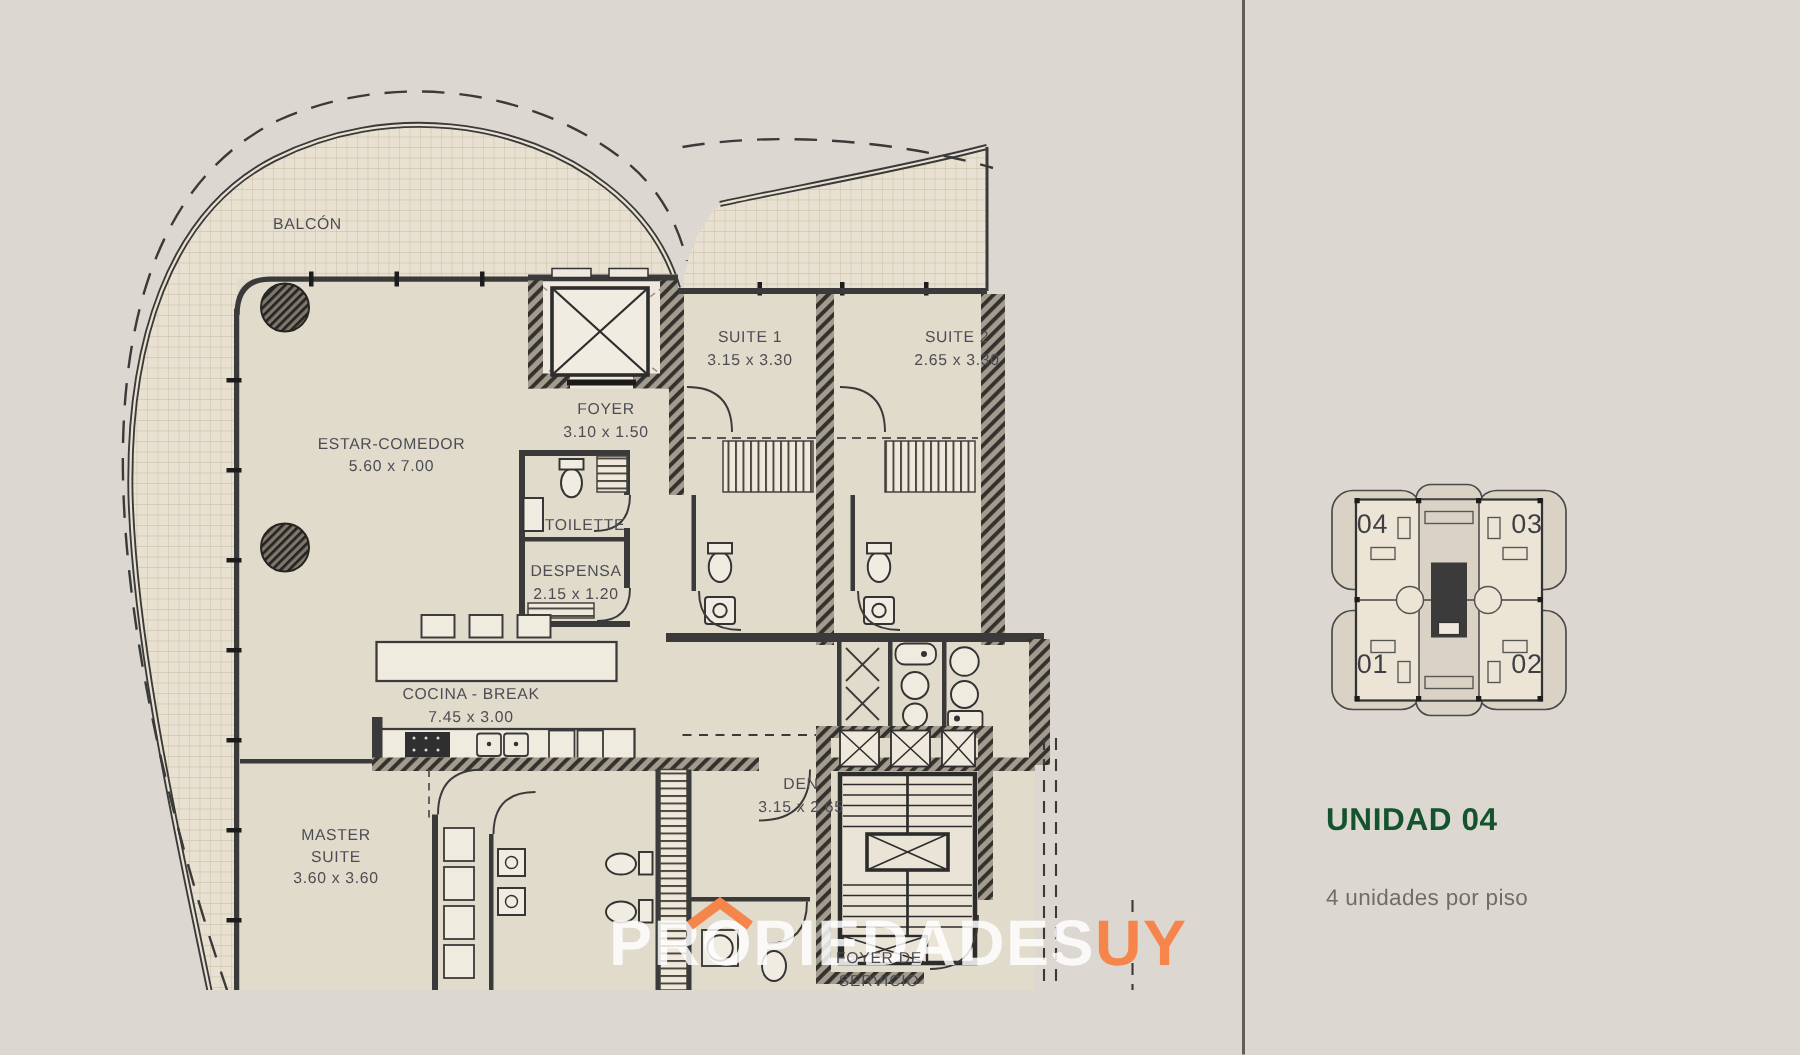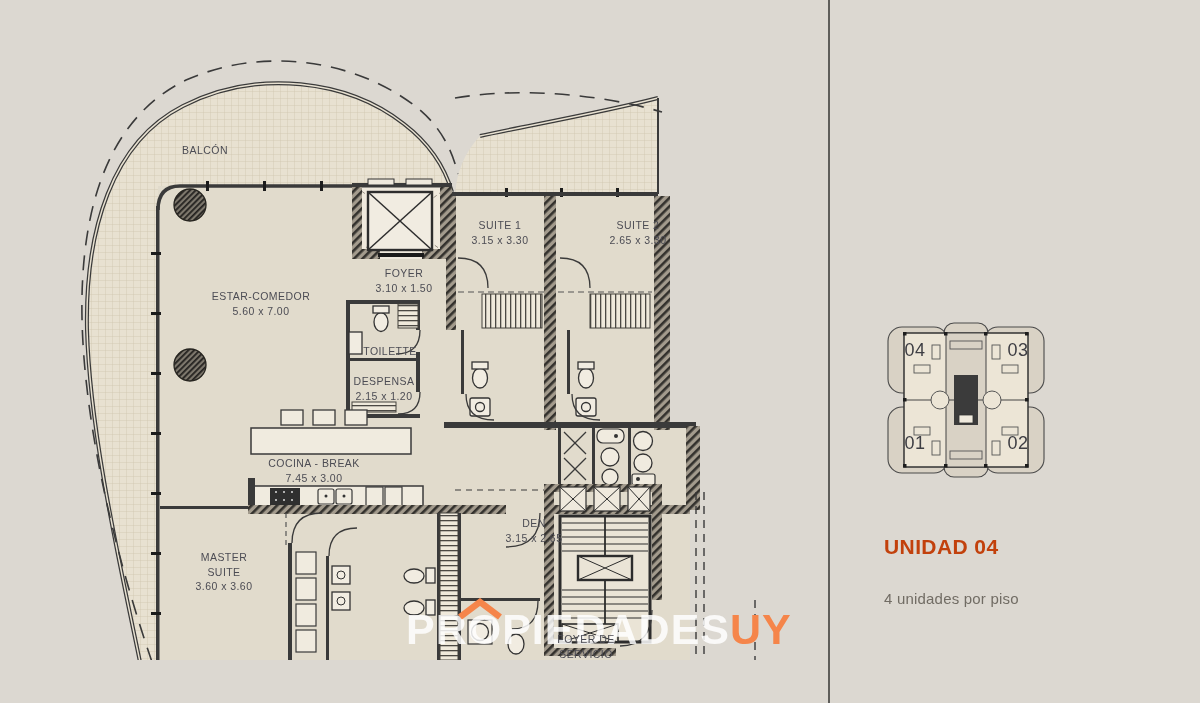--- a/index.html
+++ b/index.html
@@ -15,21 +15,21 @@
   .watermark{position:absolute;left:406px;top:608px;z-index:5;font-weight:bold;font-size:43px;
       letter-spacing:1px;white-space:nowrap;line-height:1;}
   .watermark .brand{color:rgba(255,255,255,0.84);}
   .watermark .suffix{color:#f5854a;}
   .roof{position:absolute;left:50px;top:-10px;z-index:6;}
   .divider{position:absolute;left:828px;top:0;width:2px;height:703px;background:#5f5e5a;z-index:3;}
   .keyplan{position:absolute;left:886px;top:321px;z-index:2;}
   .kp-label{position:absolute;transform:translate(-50%,-50%);z-index:4;font-size:18px;
       color:#3e3e44;letter-spacing:.5px;font-weight:500;}
   .panel-title{position:absolute;left:884px;top:533px;z-index:2;font-weight:700;font-size:21px;
-      color:#c2410c;letter-spacing:.4px;line-height:1.34;}
+      color:#14532d;letter-spacing:.4px;line-height:1.34;}
   .panel-sub{position:absolute;left:884px;top:590px;z-index:2;font-size:15px;color:#716c64;
       letter-spacing:.2px;}
 </style>
 </head>
 <body>
 
 <div class="stage">
 
   <svg class="plan-svg" width="830" height="703" viewBox="0 0 830 703">
     <defs>

